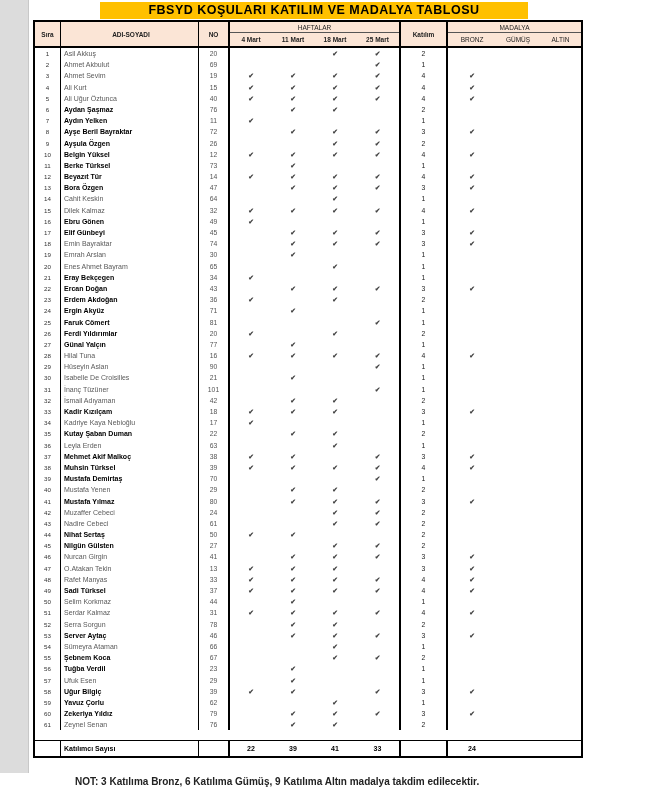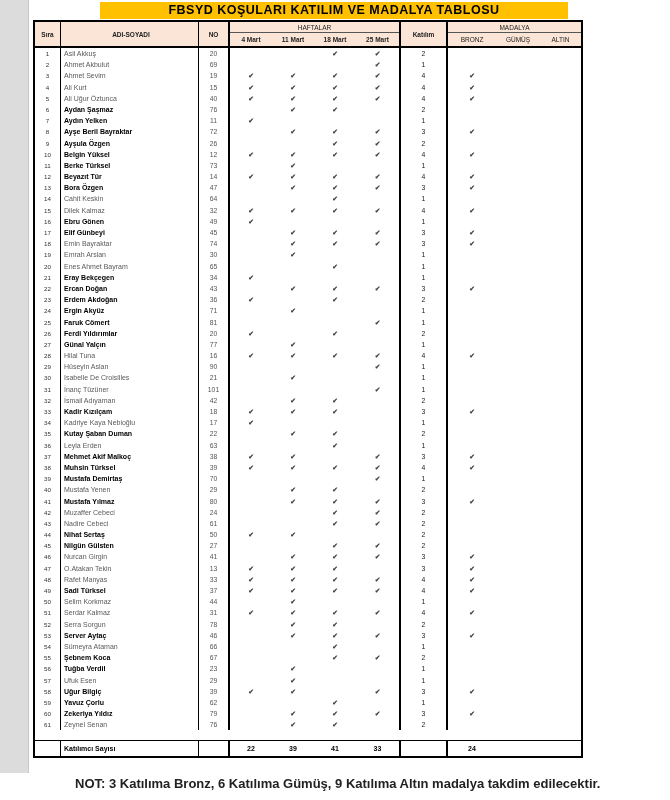--- a/index.html
+++ b/index.html
@@ -3,21 +3,21 @@
 <meta charset="utf-8">
 <style>
   html,body{margin:0;padding:0;}
   body{
     width:670px;height:800px;position:relative;overflow:hidden;
     background:#ffffff;font-family:"Liberation Sans",sans-serif;
     -webkit-font-smoothing:antialiased;
   }
   #left-strip{position:absolute;left:0;top:0;width:28px;height:773px;background:#dcdcdc;border-right:1px solid #c8c8c8;}
   #title-bar{
-    position:absolute;left:100px;top:2px;width:468px;height:17px;
+    position:absolute;left:100px;top:2px;width:428px;height:17px;
     background:var(--accent,#FFC000);color:#000;font-weight:bold;font-size:12.5px;
     text-align:center;line-height:17px;letter-spacing:.5px;white-space:nowrap;
   }
   #table{
     position:absolute;left:33px;top:20px;width:550px;height:738px;
     border:2px solid #000;box-sizing:border-box;background:#fff;
   }
   .grid-cols{display:grid;grid-template-columns:26px 138px 31px 42px 42px 42px 43px 49px 48px 44px 41px;}
   #thead{height:26px;background:var(--peach,#FBE5D6);border-bottom:2px solid #000;box-sizing:border-box;
     grid-template-rows:11px 13px;}
@@ -39,21 +39,21 @@
   .row.bold .c-name{color:#000;font-weight:bold;}
   .row .c-no{border-right:2px solid #000;color:#555;}
   .row .c-kat{border-left:2px solid #000;border-right:2px solid #000;color:#222;}
   .chk{color:var(--green,#92D050);font-weight:bold;font-size:8.6px;}
   #totals{height:16px;border-top:1px solid #000;box-sizing:border-box;align-items:center;}
   #totals span{display:block;text-align:center;font-size:7px;font-weight:bold;color:#000;line-height:15px;box-sizing:border-box;height:15px;}
   #totals .c-name{text-align:left;padding-left:3px;border-right:1px solid #000;}
   #totals .c-sira{border-right:1px solid #000;}
   #totals .c-no{border-right:2px solid #000;}
   #totals .c-kat{border-left:2px solid #000;border-right:2px solid #000;}
-  #note{position:absolute;left:75px;top:776px;font-size:13px;font-weight:bold;color:#222;white-space:nowrap;text-align:center;}
+  #note{position:absolute;left:75px;top:776px;font-size:10px;font-weight:bold;color:#222;white-space:nowrap;text-align:center;}
 </style>
 </head>
 <body>
 
 <div id="left-strip"></div>
 
 <div id="title-bar">FBSYD KOŞULARI KATILIM VE MADALYA TABLOSU</div>
 
 <div id="table">
 

